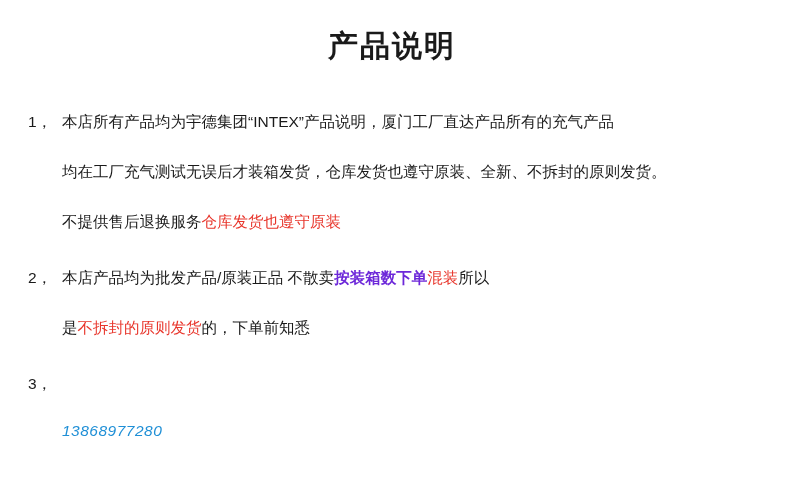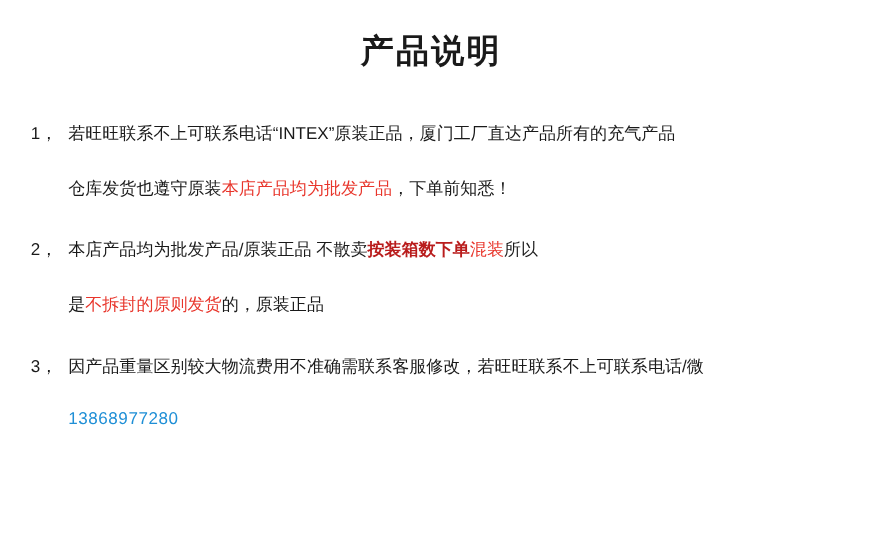--- a/index.html
+++ b/index.html
@@ -56,74 +56,77 @@
     width: 34px;
     flex: 0 0 34px;
   }
   .txt {
     color: #1a1a1a;
   }
   .red {
     color: #e8352b;
   }
   .red-b {
-    color: #b91c1c;
+    color: #6d28d9;
     font-weight: bold;
   }
   .phone-line {
     line-height: 44px;
+    font-style: italic;
   }
   .phone {
     font-size: 15.5px;
     color: #1f8fd6;
     letter-spacing: 0.5px;
   }
 </style>
 </head>
 <body>
 
 <div class="page">
 
   <div class="doc-title">产品说明</div>
 
   <div class="body-block">
 
     <div class="item">
       <div class="line">
         <span class="marker">1，</span>
-        <span class="txt">若旺旺联系不上可联系电话“INTEX”原装正品，厦门工厂直达产品所有的充气产品</span>
+        <span class="txt">本店所有产品均为宇德集团“INTEX”产品说明，厦门工厂直达产品所有的充气产品</span>
       </div>
       <div class="line">
         <span class="indent"></span>
-        <span class="txt">仓库发货也遵守原装</span>
-          <span class="red">本店产品均为批发产品</span>
-          <span class="txt">，下单前知悉！</span>
+        <span class="txt">均在工厂充气测试无误后才装箱发货，仓库发货也遵守原装、全新、不拆封的原则发货。</span>
+      </div>
+      <div class="line">
+        <span class="indent"></span>
+        <span class="txt">不提供售后退换服务</span>
+          <span class="red">仓库发货也遵守原装</span>
       </div>
     </div>
 
     <div class="item">
       <div class="line">
         <span class="marker">2，</span>
         <span class="txt">本店产品均为批发产品/原装正品  不散卖 </span>
           <span class="red-b">按装箱数下单</span>
           <span class="red">混装</span>
           <span class="txt">所以</span>
       </div>
       <div class="line">
         <span class="indent"></span>
         <span class="txt">是</span>
           <span class="red">不拆封的原则发货</span>
-          <span class="txt">的，原装正品</span>
+          <span class="txt">的，下单前知悉</span>
       </div>
     </div>
 
     <div class="item">
       <div class="line">
         <span class="marker">3，</span>
-        <span class="txt">因产品重量区别较大物流费用不准确需联系客服修改，若旺旺联系不上可联系电话/微</span>
       </div>
       <div class="line phone-line">
         <span class="indent"></span>
         <span class="phone">13868977280</span>
       </div>
     </div>
 
   </div>
 </div>
 

